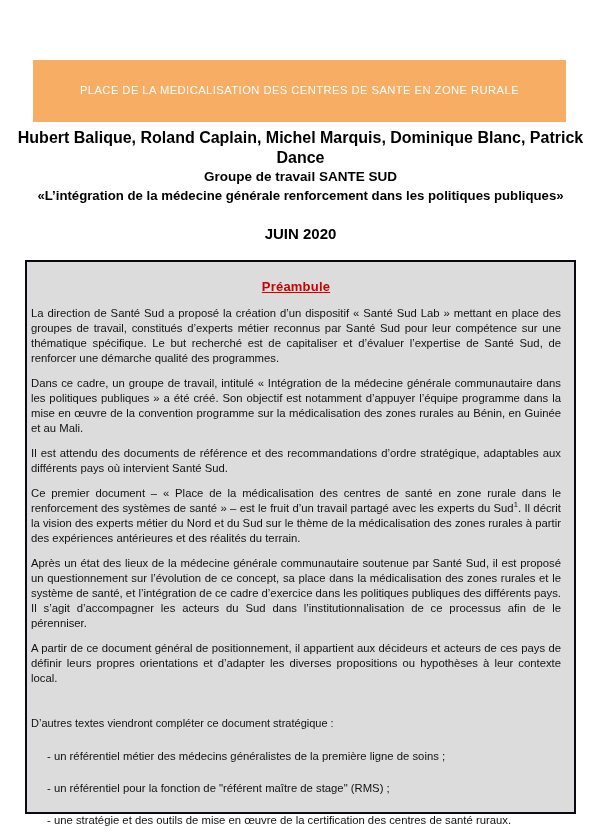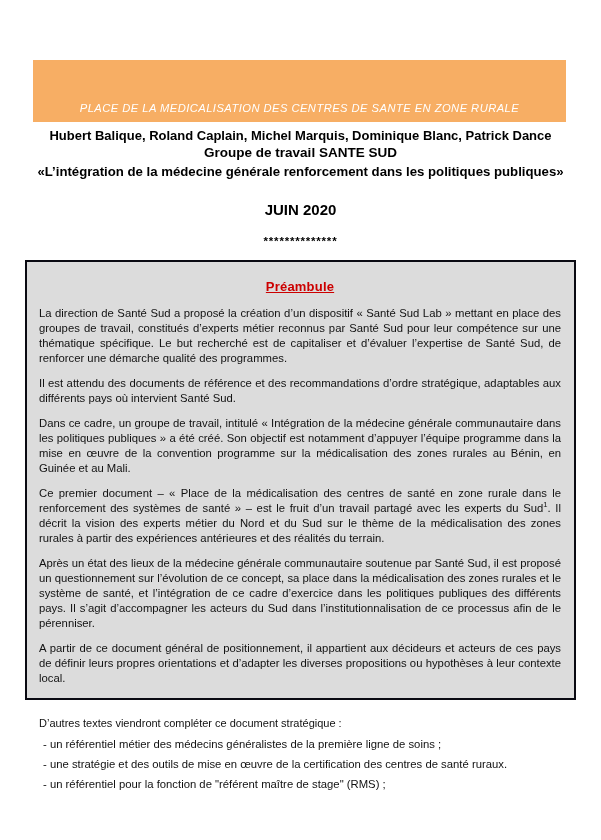--- a/index.html
+++ b/index.html
@@ -28,43 +28,42 @@
     position: absolute;
     left: 33px;
     top: 60px;
     width: 533px;
     height: 62px;
     background: #F7AE64;
     box-sizing: border-box;
     display: flex;
     flex-direction: column;
     align-items: center;
-    justify-content: flex-end;
+    justify-content: center;
     padding: 6px 8px 8px 8px;
-    font-style: italic;
   }
   .header-line {
     color: #FFFFFF;
     font-size: 11.2px;
     letter-spacing: 0.45px;
     text-align: center;
     line-height: 1.1;
     white-space: nowrap;
   }
 
   
   .title-block {
     position: absolute;
     left: 0;
     top: 128px;
     width: 601px;
     text-align: center;
   }
   .authors {
-    font-size: 13px;
+    font-size: 16px;
     font-weight: bold;
     line-height: 1.25;
     margin-bottom: 1px;
   }
   .group {
     font-size: 13.5px;
     font-weight: bold;
     line-height: 1.25;
     margin-bottom: 1px;
   }
@@ -84,25 +83,25 @@
     letter-spacing: 0.8px;
     margin-top: 17px;
   }
 
   
   .content-box {
     position: absolute;
     left: 25px;
     top: 260px;
     width: 551px;
-    height: 440px;
+    height: 554px;
     box-sizing: border-box;
     background: #DCDCDC;
     border: 2px solid #0a0a12;
-    padding: 10px 13px 10px 12px;
+    padding: 10px 13px 10px 4px;
   }
 
   .preambule {
     text-align: center;
     color: #CC0000;
     font-weight: bold;
     font-size: 13px;
     text-decoration: underline;
     margin: 7px 0 12px 0;
     letter-spacing: 0.2px;
@@ -130,21 +129,21 @@
     font-size: 11px;
     line-height: 1.42;
     text-align: left;
     margin: 0;
     color: #111111;
   }
   .bullet-line {
     font-size: 11.3px;
     line-height: 1.42;
     text-align: left;
-    margin: 4px;
+    margin: 16px;
     color: #111111;
     white-space: nowrap;
   }
 </style>
 </head>
 <body>
 
 <div class="page">
 
   <div class="header-band">
@@ -157,30 +156,30 @@
     <div class="subtitle">«L’intégration de la médecine générale renforcement dans les politiques publiques»</div>
     <div class="date">JUIN 2020</div>
     <div class="stars">**************</div>
   </div>
 
   <div class="content-box">
 
     <div class="preambule">Préambule</div>
 
     <p class="para">La direction de Santé Sud a proposé la création d’un dispositif « Santé Sud Lab » mettant en place des groupes de travail, constitués d’experts métier reconnus par Santé Sud pour leur compétence sur une thématique spécifique. Le but recherché est de capitaliser et d’évaluer l’expertise de Santé Sud, de renforcer une démarche qualité des programmes.</p>
+    <p class="para">Dans ce cadre, un groupe de travail, intitulé « Intégration de la médecine générale communautaire dans les politiques publiques » a été créé. Son objectif est notamment d’appuyer l’équipe programme dans la mise en œuvre de la convention programme sur la médicalisation des zones rurales au Bénin, en Guinée et au Mali.</p>
     <p class="para">Il est attendu des documents de référence et des recommandations d’ordre stratégique, adaptables aux différents pays où intervient Santé Sud.</p>
-    <p class="para">Dans ce cadre, un groupe de travail, intitulé « Intégration de la médecine générale communautaire dans les politiques publiques » a été créé. Son objectif est notamment d’appuyer l’équipe programme dans la mise en œuvre de la convention programme sur la médicalisation des zones rurales au Bénin, en Guinée et au Mali.</p>
 
     <p class="para"><span>Ce premier document – « Place de la médicalisation des centres de santé en zone rurale dans le renforcement des systèmes de santé » – est le fruit d’un travail partagé avec les experts du Sud</span><sup>1</sup><span>. Il décrit la vision des experts métier du Nord et du Sud sur le thème de la médicalisation des zones rurales à partir des expériences antérieures et des réalités du terrain.</span></p>
 
     <p class="para">Après un état des lieux de la médecine générale communautaire soutenue par Santé Sud, il est proposé un questionnement sur l’évolution de ce concept, sa place dans la médicalisation des zones rurales et le système de santé, et l’intégration de ce cadre d’exercice dans les politiques publiques des différents pays. Il s’agit d’accompagner les acteurs du Sud dans l’institutionnalisation de ce processus afin de le pérenniser.</p>
     <p class="para">A partir de ce document général de positionnement, il appartient aux décideurs et acteurs de ces pays de définir leurs propres orientations et d’adapter les diverses propositions ou hypothèses à leur contexte local.</p>
 
     <div class="spacer-gap"></div>
 
     <p class="list-intro">D’autres textes viendront compléter ce document stratégique :</p>
     <p class="bullet-line">- un référentiel métier des médecins généralistes de la première ligne de soins ;</p>
+    <p class="bullet-line">- un référentiel pour la fonction de "référent maître de stage" (RMS) ;</p>
     <p class="bullet-line">- une stratégie et des outils de mise en œuvre de la certification des centres de santé ruraux.</p>
-    <p class="bullet-line">- un référentiel pour la fonction de "référent maître de stage" (RMS) ;</p>
 
   </div>
 
 </div>
 
 </body></html>

